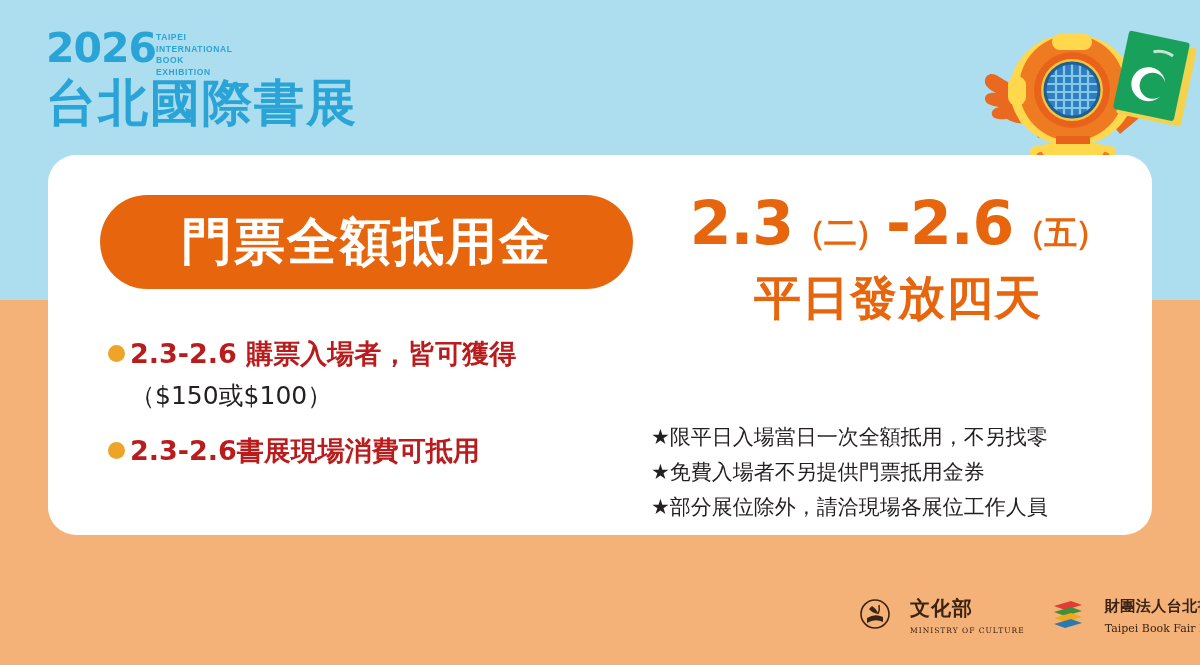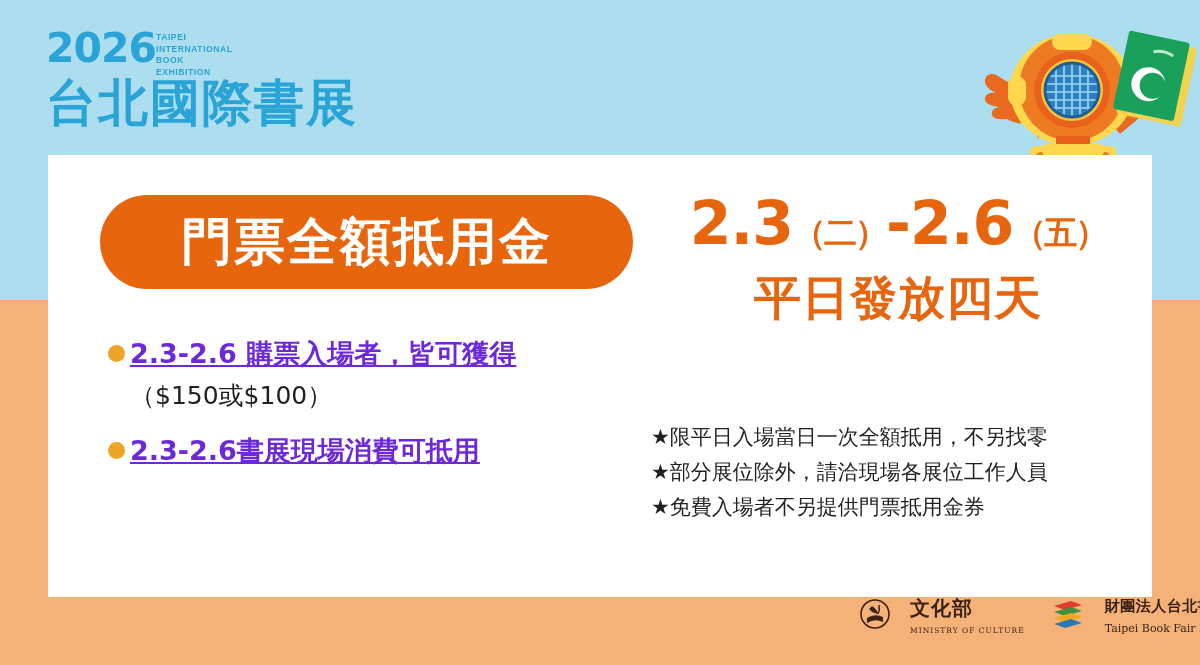--- a/index.html
+++ b/index.html
@@ -74,22 +74,23 @@
   .mascot {
     position: absolute;
     left: 952px; top: 18px;
     width: 250px; height: 165px;
   }
 
   
   .card {
     position: absolute;
     left: 48px; top: 155px;
-    width: 1104px; height: 442px;
+    width: 1104px; height: 380px;
     background: #ffffff;
+    border-radius: 28px;
   }
 
   
   .pill {
     position: absolute;
     left: 52px; top: 40px;
     width: 533px; height: 94px;
     background: #e6650d;
     border-radius: 47px;
     display: flex;
@@ -118,27 +119,26 @@
   }
   .dot {
     width: 17px; height: 17px;
     border-radius: 50%;
     background: #eda429;
     flex: 0 0 auto;
     margin-top: 12px;
     margin-right: 5px;
   }
   .b-text {
-    color: #6d28d9;
+    color: #b91c1c;
     font-size: 27px;
     font-weight: 700;
     line-height: 41px;
     font-family: "DejaVu Sans", sans-serif;
     white-space: nowrap;
-    text-decoration: underline;
   }
   .b-sub {
     color: #231f20;
     font-size: 25px;
     font-weight: 700;
     line-height: 41px;
     padding-left: 22px;
     font-family: "DejaVu Sans", sans-serif;
     white-space: nowrap;
   }
@@ -340,22 +340,22 @@
 
     <div class="dates">
       <div class="date-main">
         <span>2.3</span><span class="date-wk">（二）</span><span>-</span><span>2.6</span><span class="date-wk">（五）</span>
       </div>
       <div class="date-sub">平日發放四天</div>
     </div>
 
     <div class="notes">
       <div class="note">★限平日入場當日一次全額抵用，不另找零</div>
+      <div class="note">★免費入場者不另提供門票抵用金券</div>
       <div class="note">★部分展位除外，請洽現場各展位工作人員</div>
-      <div class="note">★免費入場者不另提供門票抵用金券</div>
     </div>
   </div>
 
   <div class="footer">
 
     <div class="flogo">
       <span>
         <svg width="30" height="30" viewBox="0 0 30 30" xmlns="http://www.w3.org/2000/svg">
           <circle cx="15" cy="15" r="14" fill="none" stroke="#3b2314" stroke-width="1.6"></circle>
           <path d="M7 19 q8 -5 16 -1 l0 5 q-8 -4 -16 1 z" fill="#3b2314"></path>

